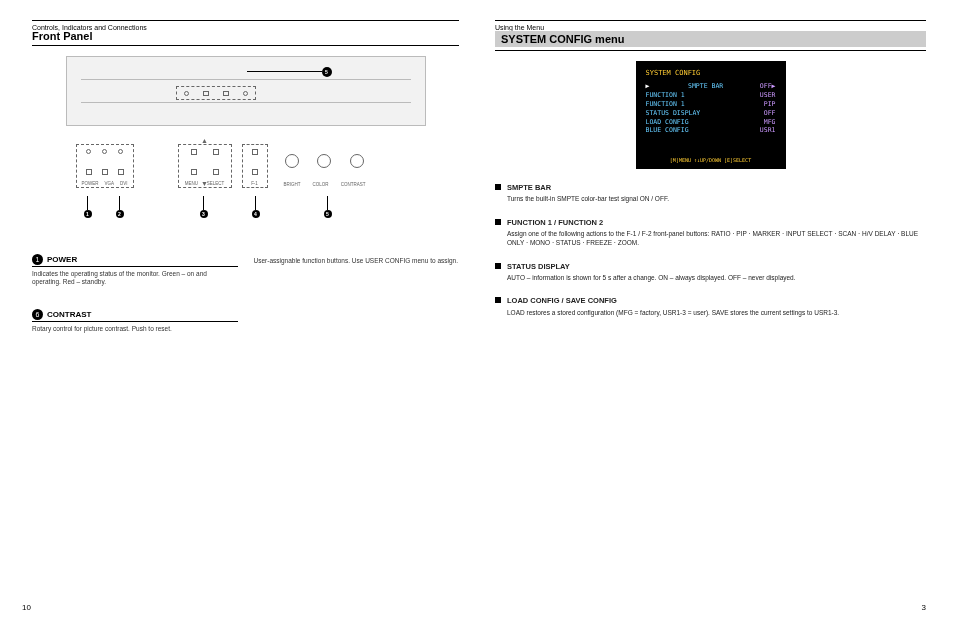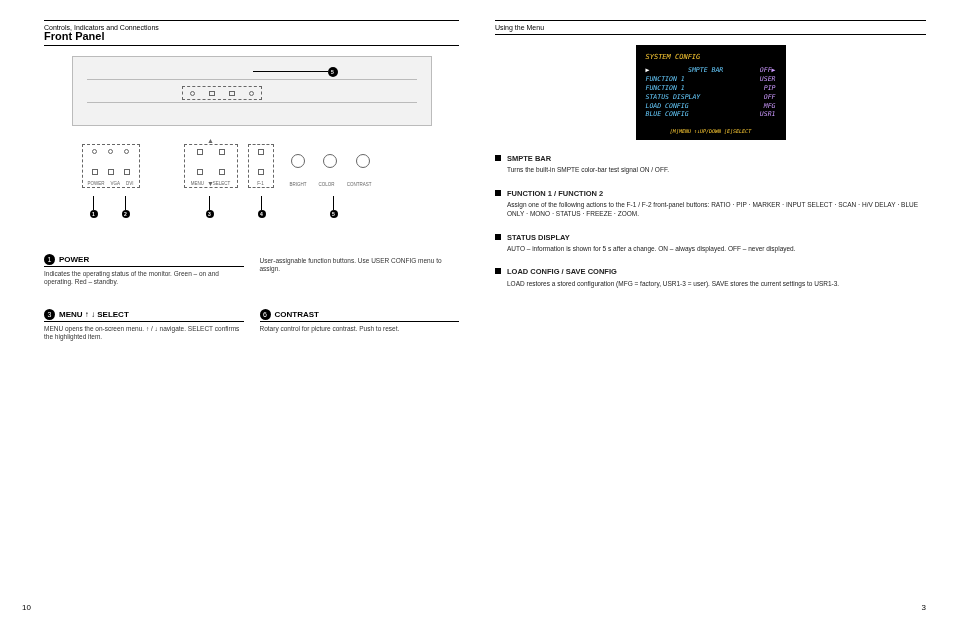--- a/index.html
+++ b/index.html
@@ -9,21 +9,21 @@
     background: #fff;
     font-family: Arial, sans-serif;
     font-size: 8px;
     color: #000;
     display: flex;
     overflow: hidden;
   }
   .col {
     width: 50%;
     height: 100%;
-    padding: 20px 28px 10px 44px;
+    padding: 20px 28px 10px 32px;
     position: relative;
   }
   .col-left { padding-right: 18px; }
   .col-right { padding-left: 18px; }
 
   
   .sect-head {
     border-top: 1.5px solid #000;
     border-bottom: 1.5px solid #000;
     padding: 3px 0 3px 0;
@@ -155,30 +155,29 @@
 
   
   .num-on-lead {
     position:absolute; color:#fff; font-size:5px; font-weight:700;
     left:50%; top:50%; transform:translate(-50%,-55%);
   }
 
   
   .osd-shot {
     width: 150px;
-    height: 95px;
+    height: 108px;
     background: #000;
     color: #0ff;
     margin: 6px auto 14px auto;
     padding: 8px 10px;
     font-family: monospace;
     font-size: 6.5px;
     line-height: 1.35;
     position: relative;
-    font-style: italic;
   }
   .osd-title { color:#ffcc33; font-size:7px; margin-bottom:4px; }
   .osd-row { display:flex; justify-content:space-between; color:#6cf; }
   .osd-row.sel::before { content:"▶"; color:#fff; margin-right:2px; }
   .osd-row .k { color:#6cf; }
   .osd-row .v { color:#cc99ff; }
   .osd-foot { position:absolute; bottom:5px; left:10px; right:10px; color:#ffcc33; font-size:5px; text-align:center;}
 
   .bullet-list { font-size: 6.5px; line-height: 1.35; color:#222; }
   .bl-item { display:flex; margin-bottom: 14px; }
@@ -302,41 +301,35 @@
           <span class="item-num">1</span>
           <span class="item-title">POWER</span>
         </div>
       <div class="item-body">Indicates the operating status of the monitor. Green – on and operating. Red – standby.</div>
     </div>
     <div class="item">
       <div class="item-body">User-assignable function buttons. Use USER CONFIG menu to assign.</div>
     </div>
     <div class="item">
       <div class="item-head">
-          <span class="item-num">3</span>
-          <span class="item-title">MENU  ↑  ↓  SELECT</span>
-        </div>
-      <div class="item-body">MENU opens the on-screen menu. ↑ / ↓ navigate. SELECT confirms the highlighted item.</div>
-    </div>
-    <div class="item">
-      <div class="item-head">
           <span class="item-num">6</span>
           <span class="item-title">CONTRAST</span>
         </div>
       <div class="item-body">Rotary control for picture contrast. Push to reset.</div>
     </div>
   </div>
 
   <div class="pgnum">10</div>
 </div>
 
 <div class="col col-right">
 
   <div class="sect-head">
     <div class="small">Using the Menu</div>
+    <div class="big-bar">SYSTEM CONFIG menu</div>
   </div>
 
   <div class="osd-shot">
     <div class="osd-title">SYSTEM CONFIG</div>
     <div class="osd-row sel">
         <span class="k">SMPTE BAR</span>
         <span class="v"><span>OFF</span>▶</span>
       </div>
     <div class="osd-row">
         <span class="k">FUNCTION 1</span>

